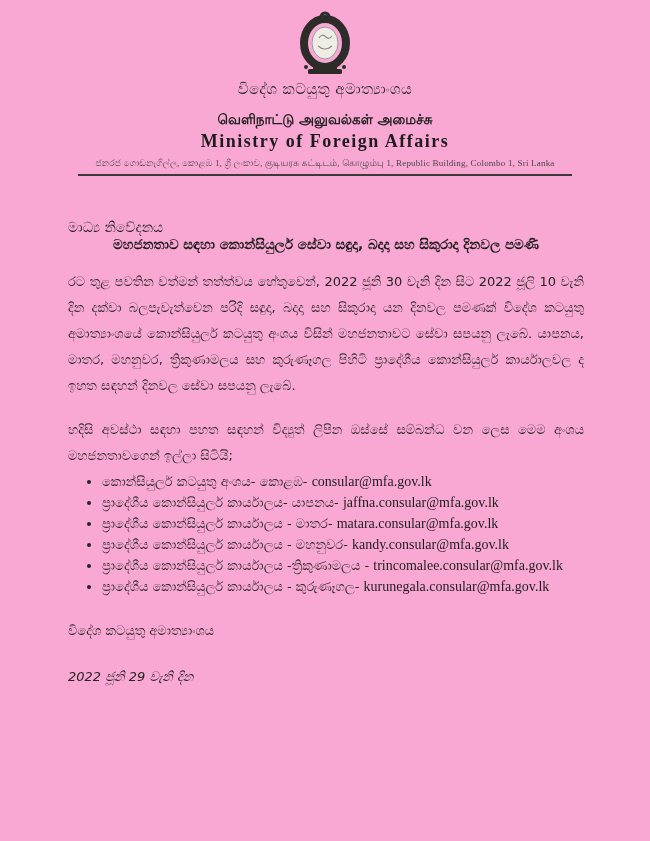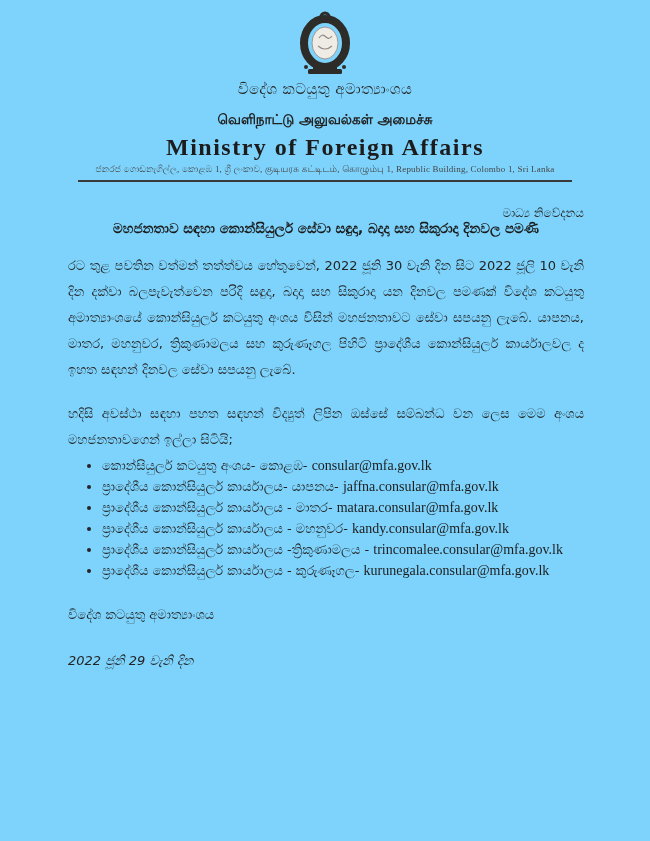--- a/index.html
+++ b/index.html
@@ -1,40 +1,40 @@
 <!DOCTYPE html>
 <html><head>
 <meta charset="utf-8">
 <style>
   html,body { margin:0; padding:0; background:#e8e8e8; }
   .page {
     position: relative;
     width: 650px;
     height: 841px;
     margin: 0 auto;
-    background: #7dd3fc;
+    background: #f9a8d4;
     color: #1f1f1f;
     font-family: "DejaVu Sans", "Liberation Sans", sans-serif;
     overflow: hidden;
     box-sizing: border-box;
   }
   .letterhead { text-align: center; padding-top: 10px; }
   .emblem { display: block; margin: 0 auto 4px auto; }
   .min-si { font-size: 15px; color: #2a2a2a; letter-spacing: 0.4px; line-height: 19px; }
   .min-ta { font-size: 13.5px; font-weight: bold; color: #222; margin-top: 12px; line-height: 17px; }
   .min-en {
     font-family: "Liberation Serif", "DejaVu Serif", serif;
-    font-size: 24px; font-weight: bold; color: #1c1c1c;
-    letter-spacing: 1.5px; margin-top: 9px; line-height: 20px;
+    font-size: 18px; font-weight: bold; color: #1c1c1c;
+    letter-spacing: 1.5px; margin-top: 3px; line-height: 20px;
   }
   .address { font-size: 9px; color: #474747; margin-top: 7px; letter-spacing: 0.2px; font-family: Liberation Serif, serif; }
   .rule { border: none; border-top: 2px solid #3a3a3a; margin: 5px 78px 0 78px; }
 
   .content { padding: 0 66px 0 68px; }
-  .heading  { text-align: right; font-size: 12px; margin-top: 24px; color: #242424; }
+  .heading  { text-align: left; font-size: 14px; margin-top: 43px; color: #242424; }
   .subtitle { text-align: center; font-size: 13.5px; font-weight: bold; color: #1b1b1b; }
   .para {
     font-size: 13px; line-height: 26px;
     text-align: justify; margin: 16px 0 0 0; color: #242424;
   }
   .para.second { margin-top: 18px; }
   .contacts { list-style: disc; margin: 6px 0 0 16px; padding-left: 18px; }
   .contacts li { font-size: 13px; margin-bottom: 7px; color: #242424; line-height: 14px; }
   .email { font-family: "Liberation Serif", "DejaVu Serif", serif; font-size: 14px; color: #1d1d1d; }
   .sig  { margin-top: 26px; font-size: 13px; line-height: 22px; color: #242424; }

